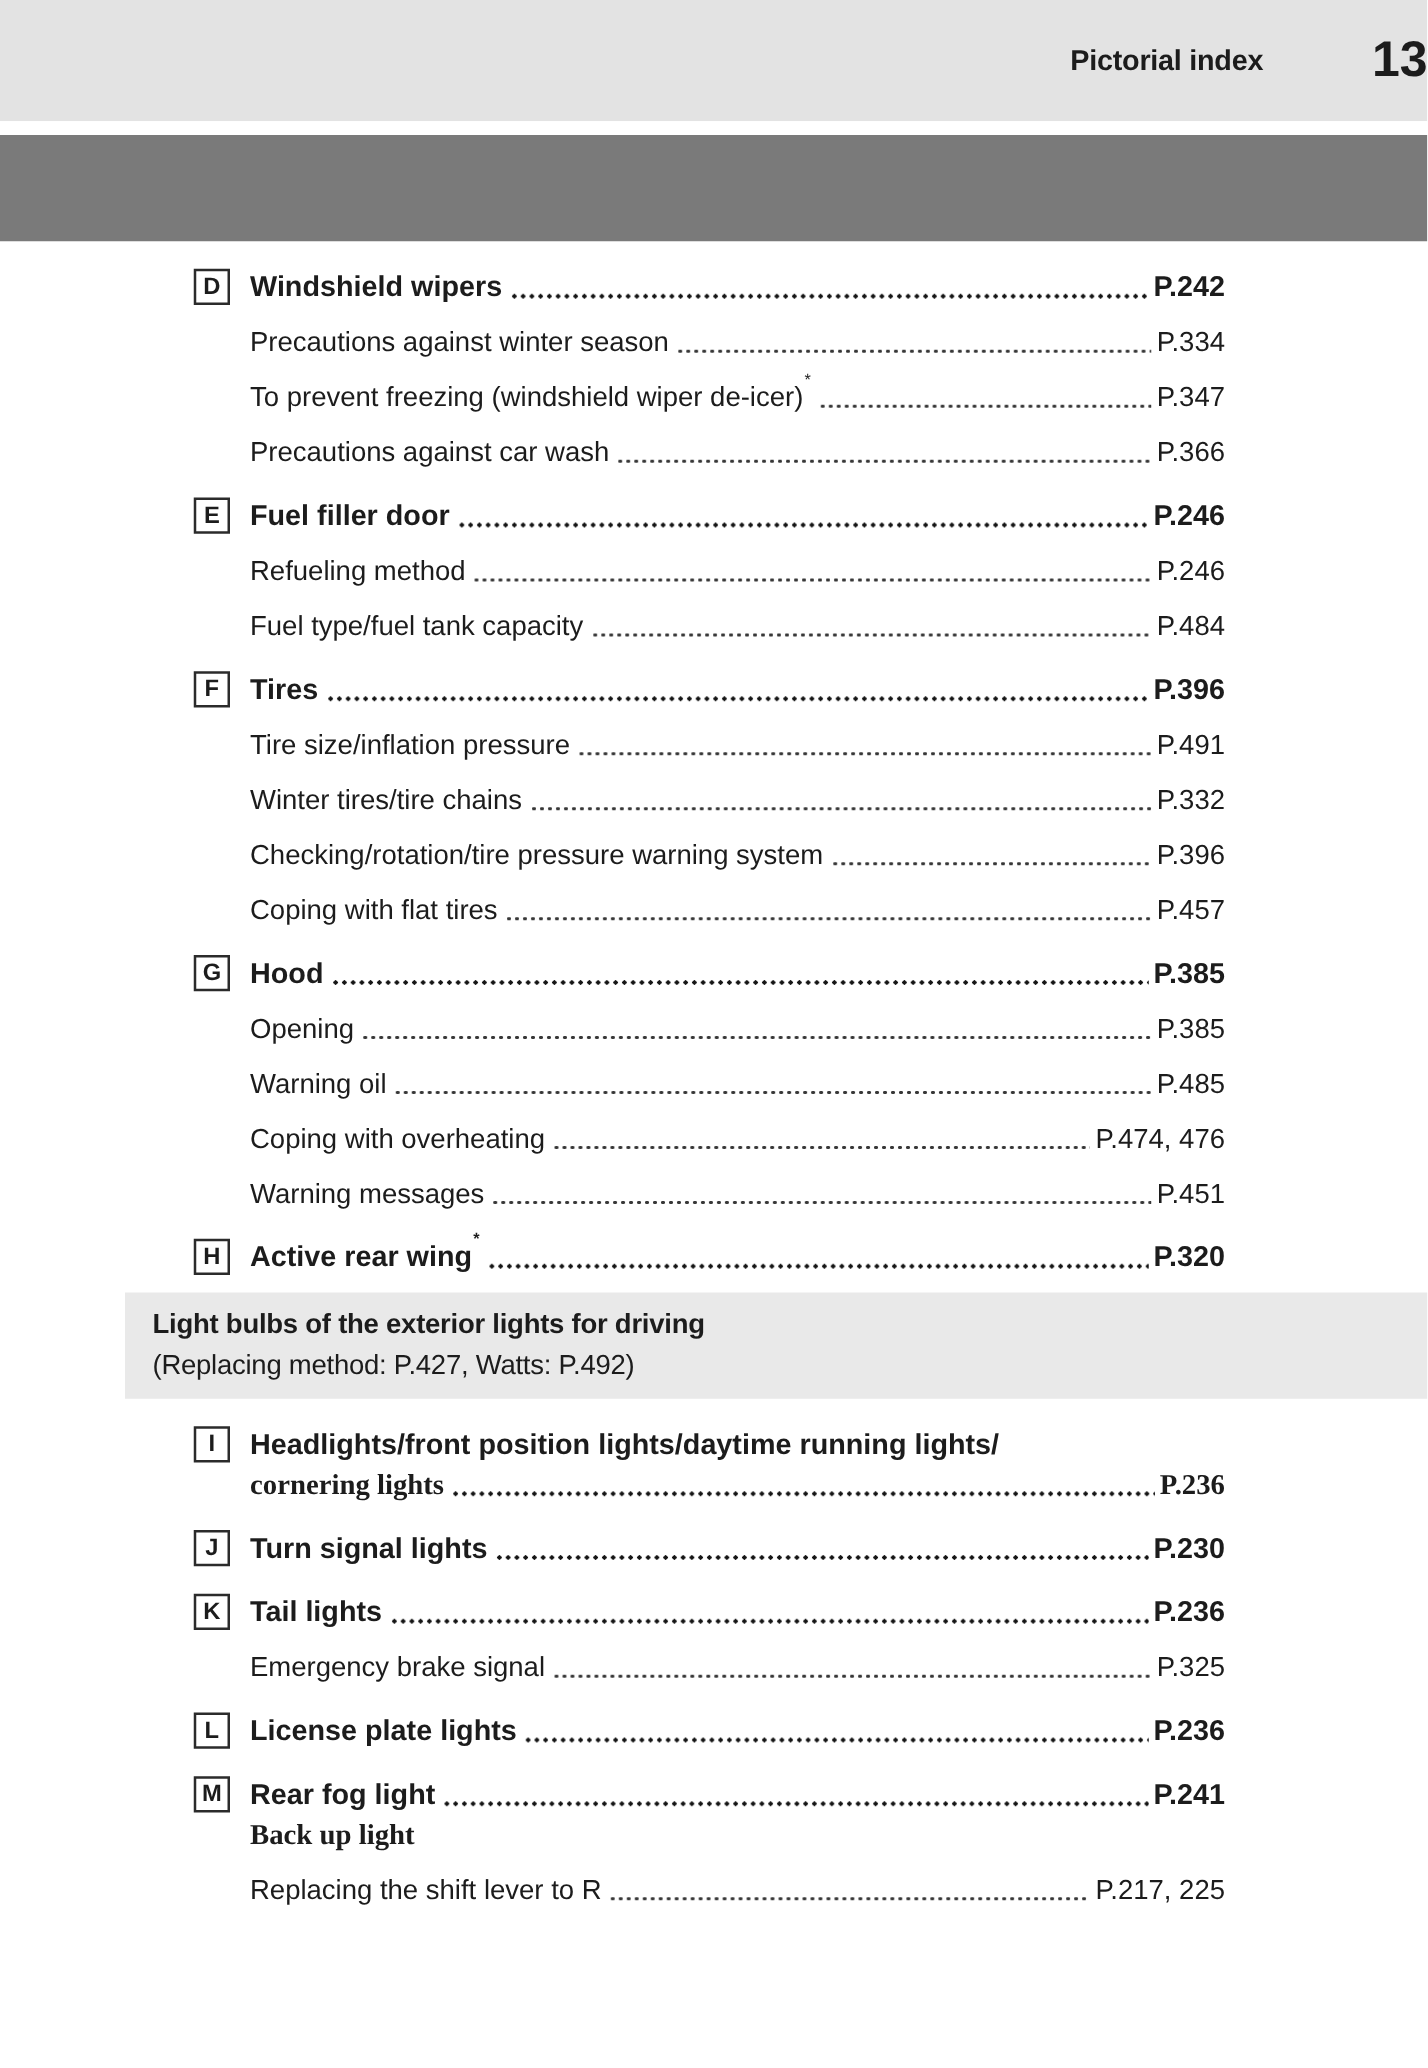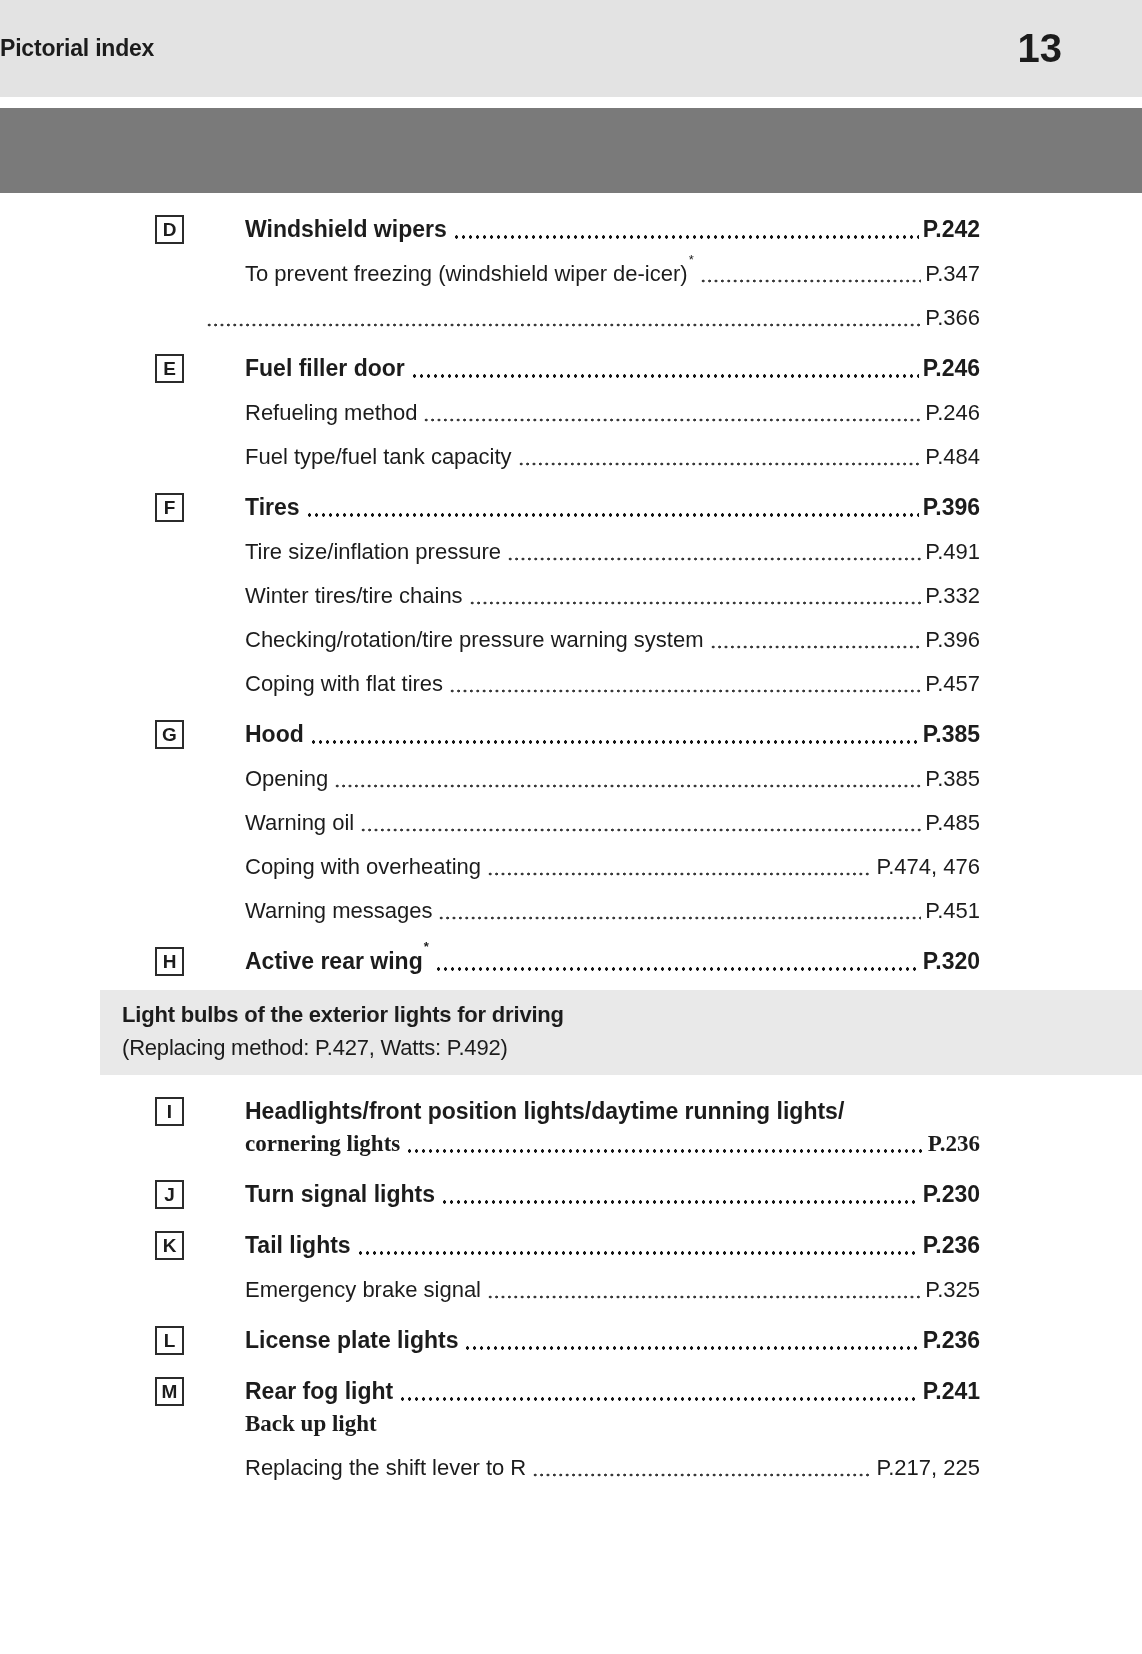--- a/index.html
+++ b/index.html
@@ -12,22 +12,21 @@
     overflow: hidden;
     font-family: "Liberation Sans", sans-serif;
     color: #1c1c1c;
   }
   
   .page-header {
     height: 97px;
     background: #e3e3e3;
     display: flex;
     align-items: center;
-    justify-content: space-between;
-    padding-right: 80px;
+    justify-content: flex-end;
     gap: 87px;
   }
   .header-title { font-size: 23px; font-weight: bold; letter-spacing: -0.2px; }
   .header-page-num { font-size: 40px; font-weight: bold; }
   .gap-strip { height: 11px; background: #ffffff; }
   .banner { height: 85px; background: #7a7a7a; }
 
   
   .toc { margin-left: 155px; width: 825px; }
   .entry.main { margin-top: 22px; }
@@ -46,21 +45,21 @@
     position: absolute;
     left: 0; top: 0;
     width: 29px; height: 29px;
     border: 2px solid #2b2b2b;
     background: #ffffff;
     font-size: 19px;
     font-weight: bold;
     line-height: 25px;
     text-align: center;
   }
-  .label { white-space: nowrap; margin-left: 45px; }
+  .label { white-space: nowrap; }
   .label sup {
     font-size: 13px;
     line-height: 0;
     position: relative;
     top: -9px;
     margin-left: 1px;
   }
   .leader {
     flex: 1 1 auto;
     align-self: flex-end;
@@ -101,27 +100,35 @@
       <div class="entry main">
         <div class="row">
           <span class="badge">D</span>
           <span class="label">Windshield wipers</span>
           <span class="leader"></span>
           <span class="page-ref">P.242</span>
         </div>
       </div>
       <div class="entry sub">
         <div class="row">
+          <span class="label">Precautions against winter season</span>
+          <span class="leader"></span>
+          <span class="page-ref">P.334</span>
+        </div>
+      </div>
+      <div class="entry sub">
+        <div class="row">
           <span class="label">To prevent freezing (windshield wiper de-icer)<sup>*</sup></span>
           <span class="leader"></span>
           <span class="page-ref">P.347</span>
         </div>
       </div>
       <div class="entry sub">
         <div class="row">
+          <span class="label">Precautions against car wash</span>
           <span class="leader"></span>
           <span class="page-ref">P.366</span>
         </div>
       </div>
       <div class="entry main">
         <div class="row">
           <span class="badge">E</span>
           <span class="label">Fuel filler door </span>
           <span class="leader"></span>
           <span class="page-ref">P.246</span>

